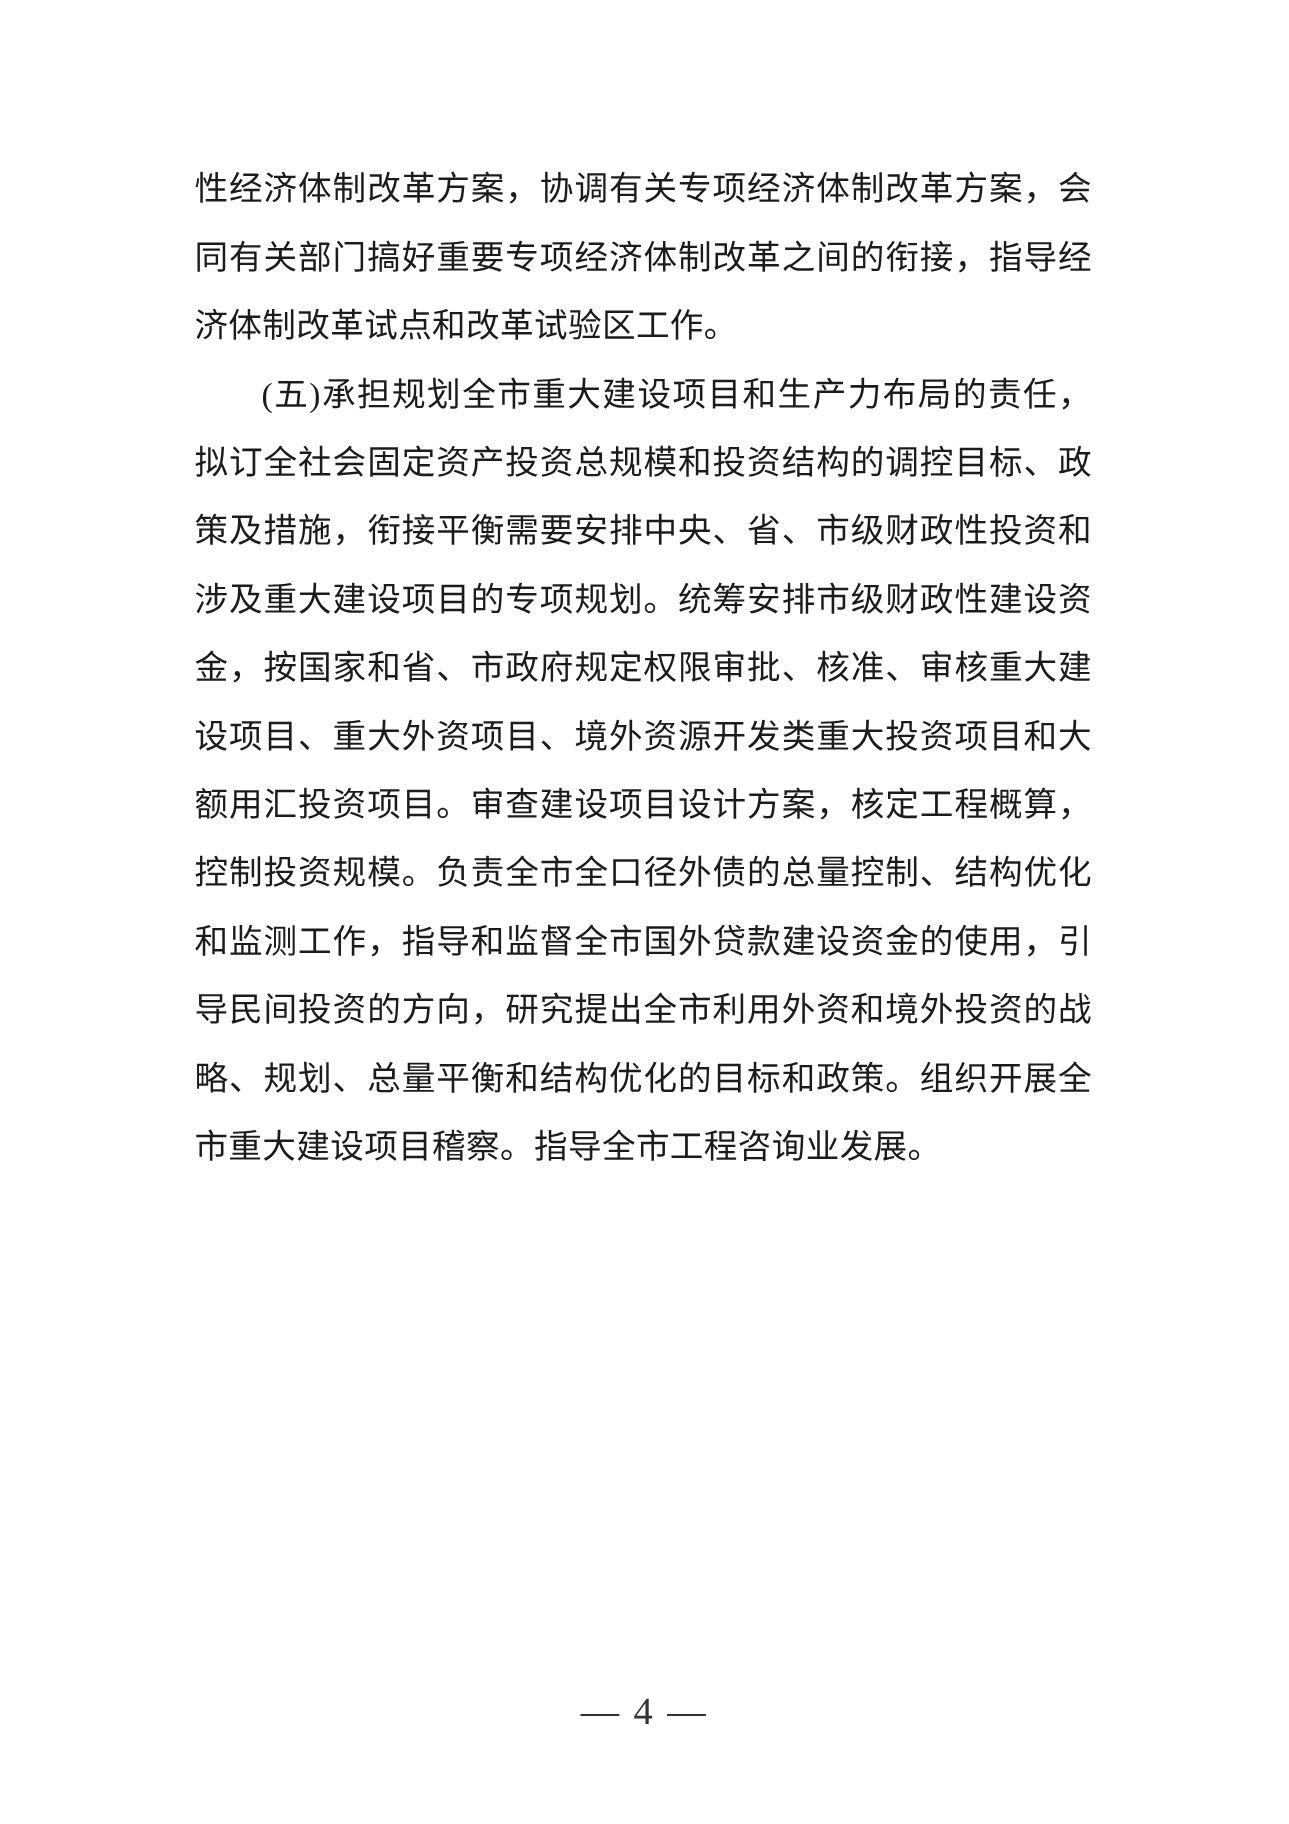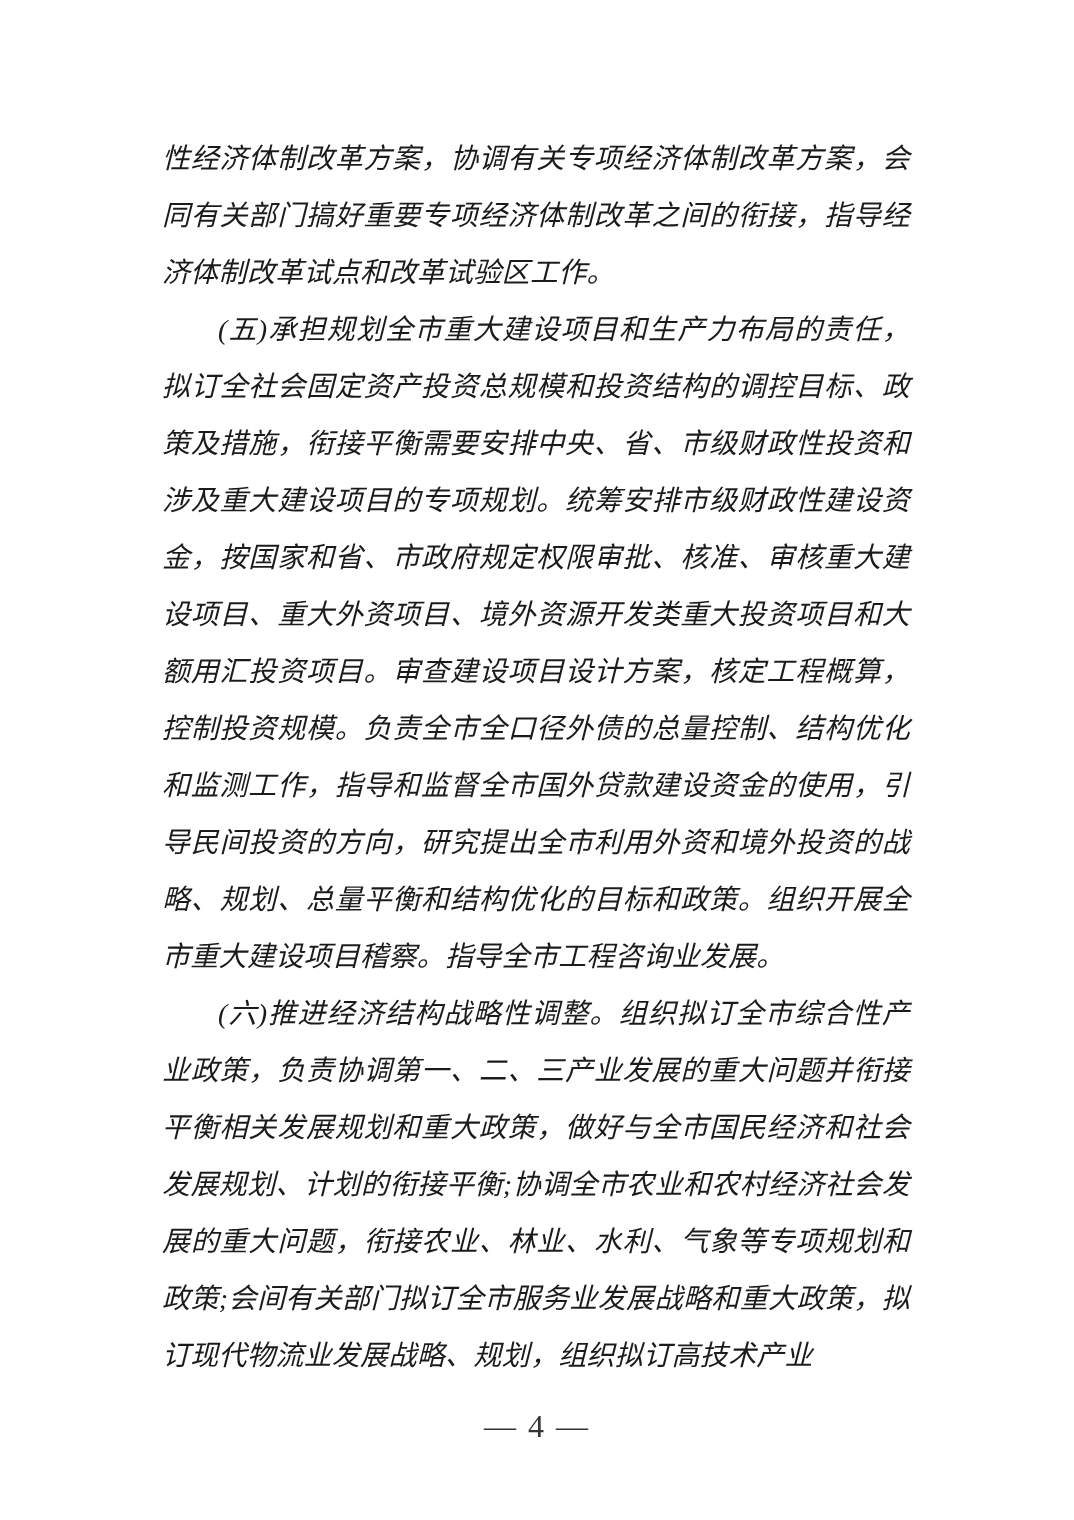--- a/index.html
+++ b/index.html
@@ -30,21 +30,20 @@
   }
   .para {
     font-size: 28px;
     line-height: 57px;
     text-align: justify;
     text-justify: inter-character;
     letter-spacing: 0.3px;
     color: var(--text);
     word-break: break-all;
     overflow-wrap: break-word;
-    font-style: italic;
   }
   .para-indent {
     text-indent: 2em;
   }
   .page-footer {
     position: absolute;
     top: 1408px;
     left: 0;
     width: 100%;
     text-align: center;
@@ -55,20 +54,19 @@
   }
 </style>
 </head>
 <body>
 
 <div class="doc-page">
 
   <div class="doc-content">
     <p class="para">性经济体制改革方案，协调有关专项经济体制改革方案，会同有关部门搞好重要专项经济体制改革之间的衔接，指导经济体制改革试点和改革试验区工作。</p>
     <p class="para para-indent">(五)承担规划全市重大建设项目和生产力布局的责任，拟订全社会固定资产投资总规模和投资结构的调控目标、政策及措施，衔接平衡需要安排中央、省、市级财政性投资和涉及重大建设项目的专项规划。统筹安排市级财政性建设资金，按国家和省、市政府规定权限审批、核准、审核重大建设项目、重大外资项目、境外资源开发类重大投资项目和大额用汇投资项目。审查建设项目设计方案，核定工程概算，控制投资规模。负责全市全口径外债的总量控制、结构优化和监测工作，指导和监督全市国外贷款建设资金的使用，引导民间投资的方向，研究提出全市利用外资和境外投资的战略、规划、总量平衡和结构优化的目标和政策。组织开展全市重大建设项目稽察。指导全市工程咨询业发展。</p>
-    <p class="para para-indent">(六)推进经济结构战略性调整。组织拟订全市综合性产业政策，负责协调第一、二、三产业发展的重大问题并衔接平衡相关发展规划和重大政策，做好与全市国民经济和社会发展规划、计划的衔接平衡;协调全市农业和农村经济社会发展的重大问题，衔接农业、林业、水利、气象等专项规划和政策;会间有关部门拟订全市服务业发展战略和重大政策，拟订现代物流业发展战略、规划，组织拟订高技术产业</p>
   </div>
 
   <div class="page-footer">
     <span>— 4 —</span>
   </div>
 
 </div>
 
 </body></html>

